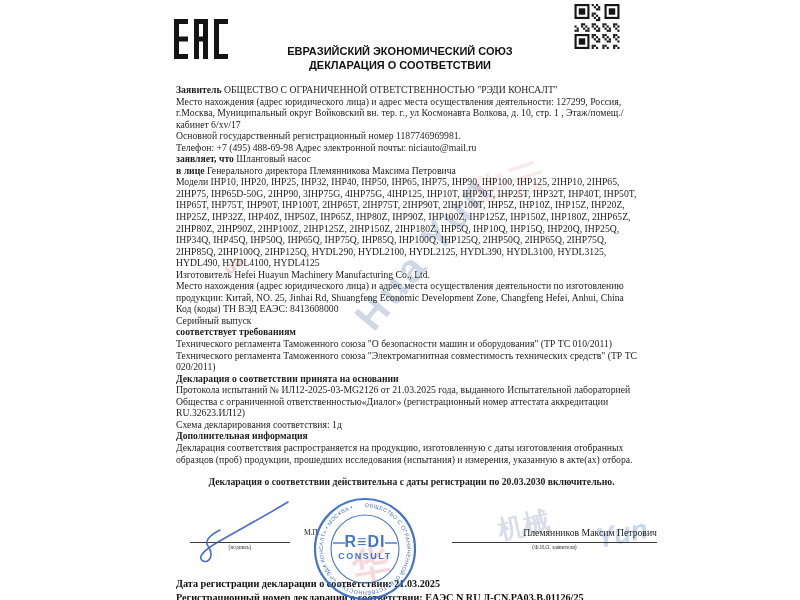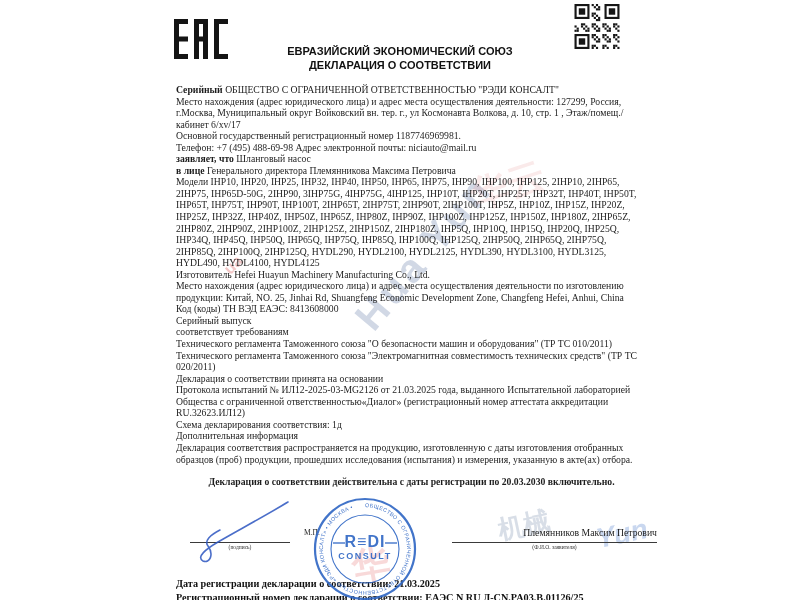--- a/index.html
+++ b/index.html
@@ -25,21 +25,21 @@
     margin-top: 28px;
   }
   .qr { position: absolute; left: 574px; top: 4px; z-index: 2; }
 
   
   .content {
     position: absolute; left: 176px; top: 84px; width: 471px;
     font-size: 9.7px; line-height: 11.55px; z-index: 2;
   }
   .content p { margin: 0; }
-  .b { font-weight: normal; }
+  .b { font-weight: bold; }
   .validity { font-weight: bold; margin-top: 11px !important; text-align: center; }
 
   
   .sig-line { position: absolute; border-top: 1px solid #3a3a3a; height: 0; z-index: 2; }
   .sig-label { position: absolute; font-size: 5.5px; color: #333; text-align: center; z-index: 2; }
   .mp { position: absolute; left: 304px; top: 528px; font-size: 7.5px; color: #222; z-index: 2; }
   .fio { position: absolute; left: 452px; top: 527px; width: 205px; text-align: right; font-size: 9.7px; z-index: 2; }
 
   
   .footer-line { position: absolute; left: 176px; font-weight: bold; font-size: 10.2px; color: #111; z-index: 2; }
@@ -181,21 +181,21 @@
       <rect x="4.2" y="4.2" width="6.300000000000001" height="6.300000000000001" fill="#161616"></rect>
       <rect x="29.400000000000002" y="0" width="14.700000000000001" height="14.700000000000001" fill="#161616"></rect>
       <rect x="31.5" y="2.1" width="10.5" height="10.5" fill="#ffffff"></rect>
       <rect x="33.6" y="4.2" width="6.300000000000001" height="6.300000000000001" fill="#161616"></rect>
       <rect x="0" y="29.400000000000002" width="14.700000000000001" height="14.700000000000001" fill="#161616"></rect>
       <rect x="2.1" y="31.5" width="10.5" height="10.5" fill="#ffffff"></rect>
       <rect x="4.2" y="33.6" width="6.300000000000001" height="6.300000000000001" fill="#161616"></rect>
     </svg>
 
   <div class="content">
-    <p><b>Серийный</b> <span>ОБЩЕСТВО С ОГРАНИЧЕННОЙ ОТВЕТСТВЕННОСТЬЮ "РЭДИ КОНСАЛТ"</span></p>
+    <p><b>Заявитель</b> <span>ОБЩЕСТВО С ОГРАНИЧЕННОЙ ОТВЕТСТВЕННОСТЬЮ "РЭДИ КОНСАЛТ"</span></p>
     <p>Место нахождения (адрес юридического лица) и адрес места осуществления деятельности: 127299, Россия, г.Москва, Муниципальный округ Войковский вн. тер. г., ул Космонавта Волкова, д. 10, стр. 1 , Этаж/помещ./кабинет 6/xv/17</p>
     <p>Основной государственный регистрационный номер 1187746969981.</p>
     <p>Телефон: +7 (495) 488-69-98 Адрес электронной почты: niciauto@mail.ru</p>
     <p><b>заявляет, что</b> <span>Шланговый насос</span></p>
     <p><b>в лице</b> <span>Генерального директора Племянникова Максима Петровича</span></p>
     <p>Модели IHP10, IHP20, IHP25, IHP32, IHP40, IHP50, IHP65, IHP75, IHP90, IHP100, IHP125, 2IHP10, 2IHP65, 2IHP75, IHP65D-50G, 2IHP90, 3IHP75G, 4IHP75G, 4IHP125, IHP10T, IHP20T, IHP25T, IHP32T, IHP40T, IHP50T, IHP65T, IHP75T, IHP90T, IHP100T, 2IHP65T, 2IHP75T, 2IHP90T, 2IHP100T, IHP5Z, IHP10Z, IHP15Z, IHP20Z, IHP25Z, IHP32Z, IHP40Z, IHP50Z, IHP65Z, IHP80Z, IHP90Z, IHP100Z, IHP125Z, IHP150Z, IHP180Z, 2IHP65Z, 2IHP80Z, 2IHP90Z, 2IHP100Z, 2IHP125Z, 2IHP150Z, 2IHP180Z, IHP5Q, IHP10Q, IHP15Q, IHP20Q, IHP25Q, IHP34Q, IHP45Q, IHP50Q, IHP65Q, IHP75Q, IHP85Q, IHP100Q, IHP125Q, 2IHP50Q, 2IHP65Q, 2IHP75Q, 2IHP85Q, 2IHP100Q, 2IHP125Q, HYDL290, HYDL2100, HYDL2125, HYDL390, HYDL3100, HYDL3125, HYDL490, HYDL4100, HYDL4125</p>
     <p>Изготовитель Hefei Huayun Machinery Manufacturing Co., Ltd.</p>
     <p>Место нахождения (адрес юридического лица) и адрес места осуществления деятельности по изготовлению продукции: Китай, NO. 25, Jinhai Rd, Shuangfeng Economic Development Zone, Changfeng Hefei, Anhui, China</p>
     <p>Код (коды) ТН ВЭД ЕАЭС: 8413608000</p>
     <p>Серийный выпуск</p>

